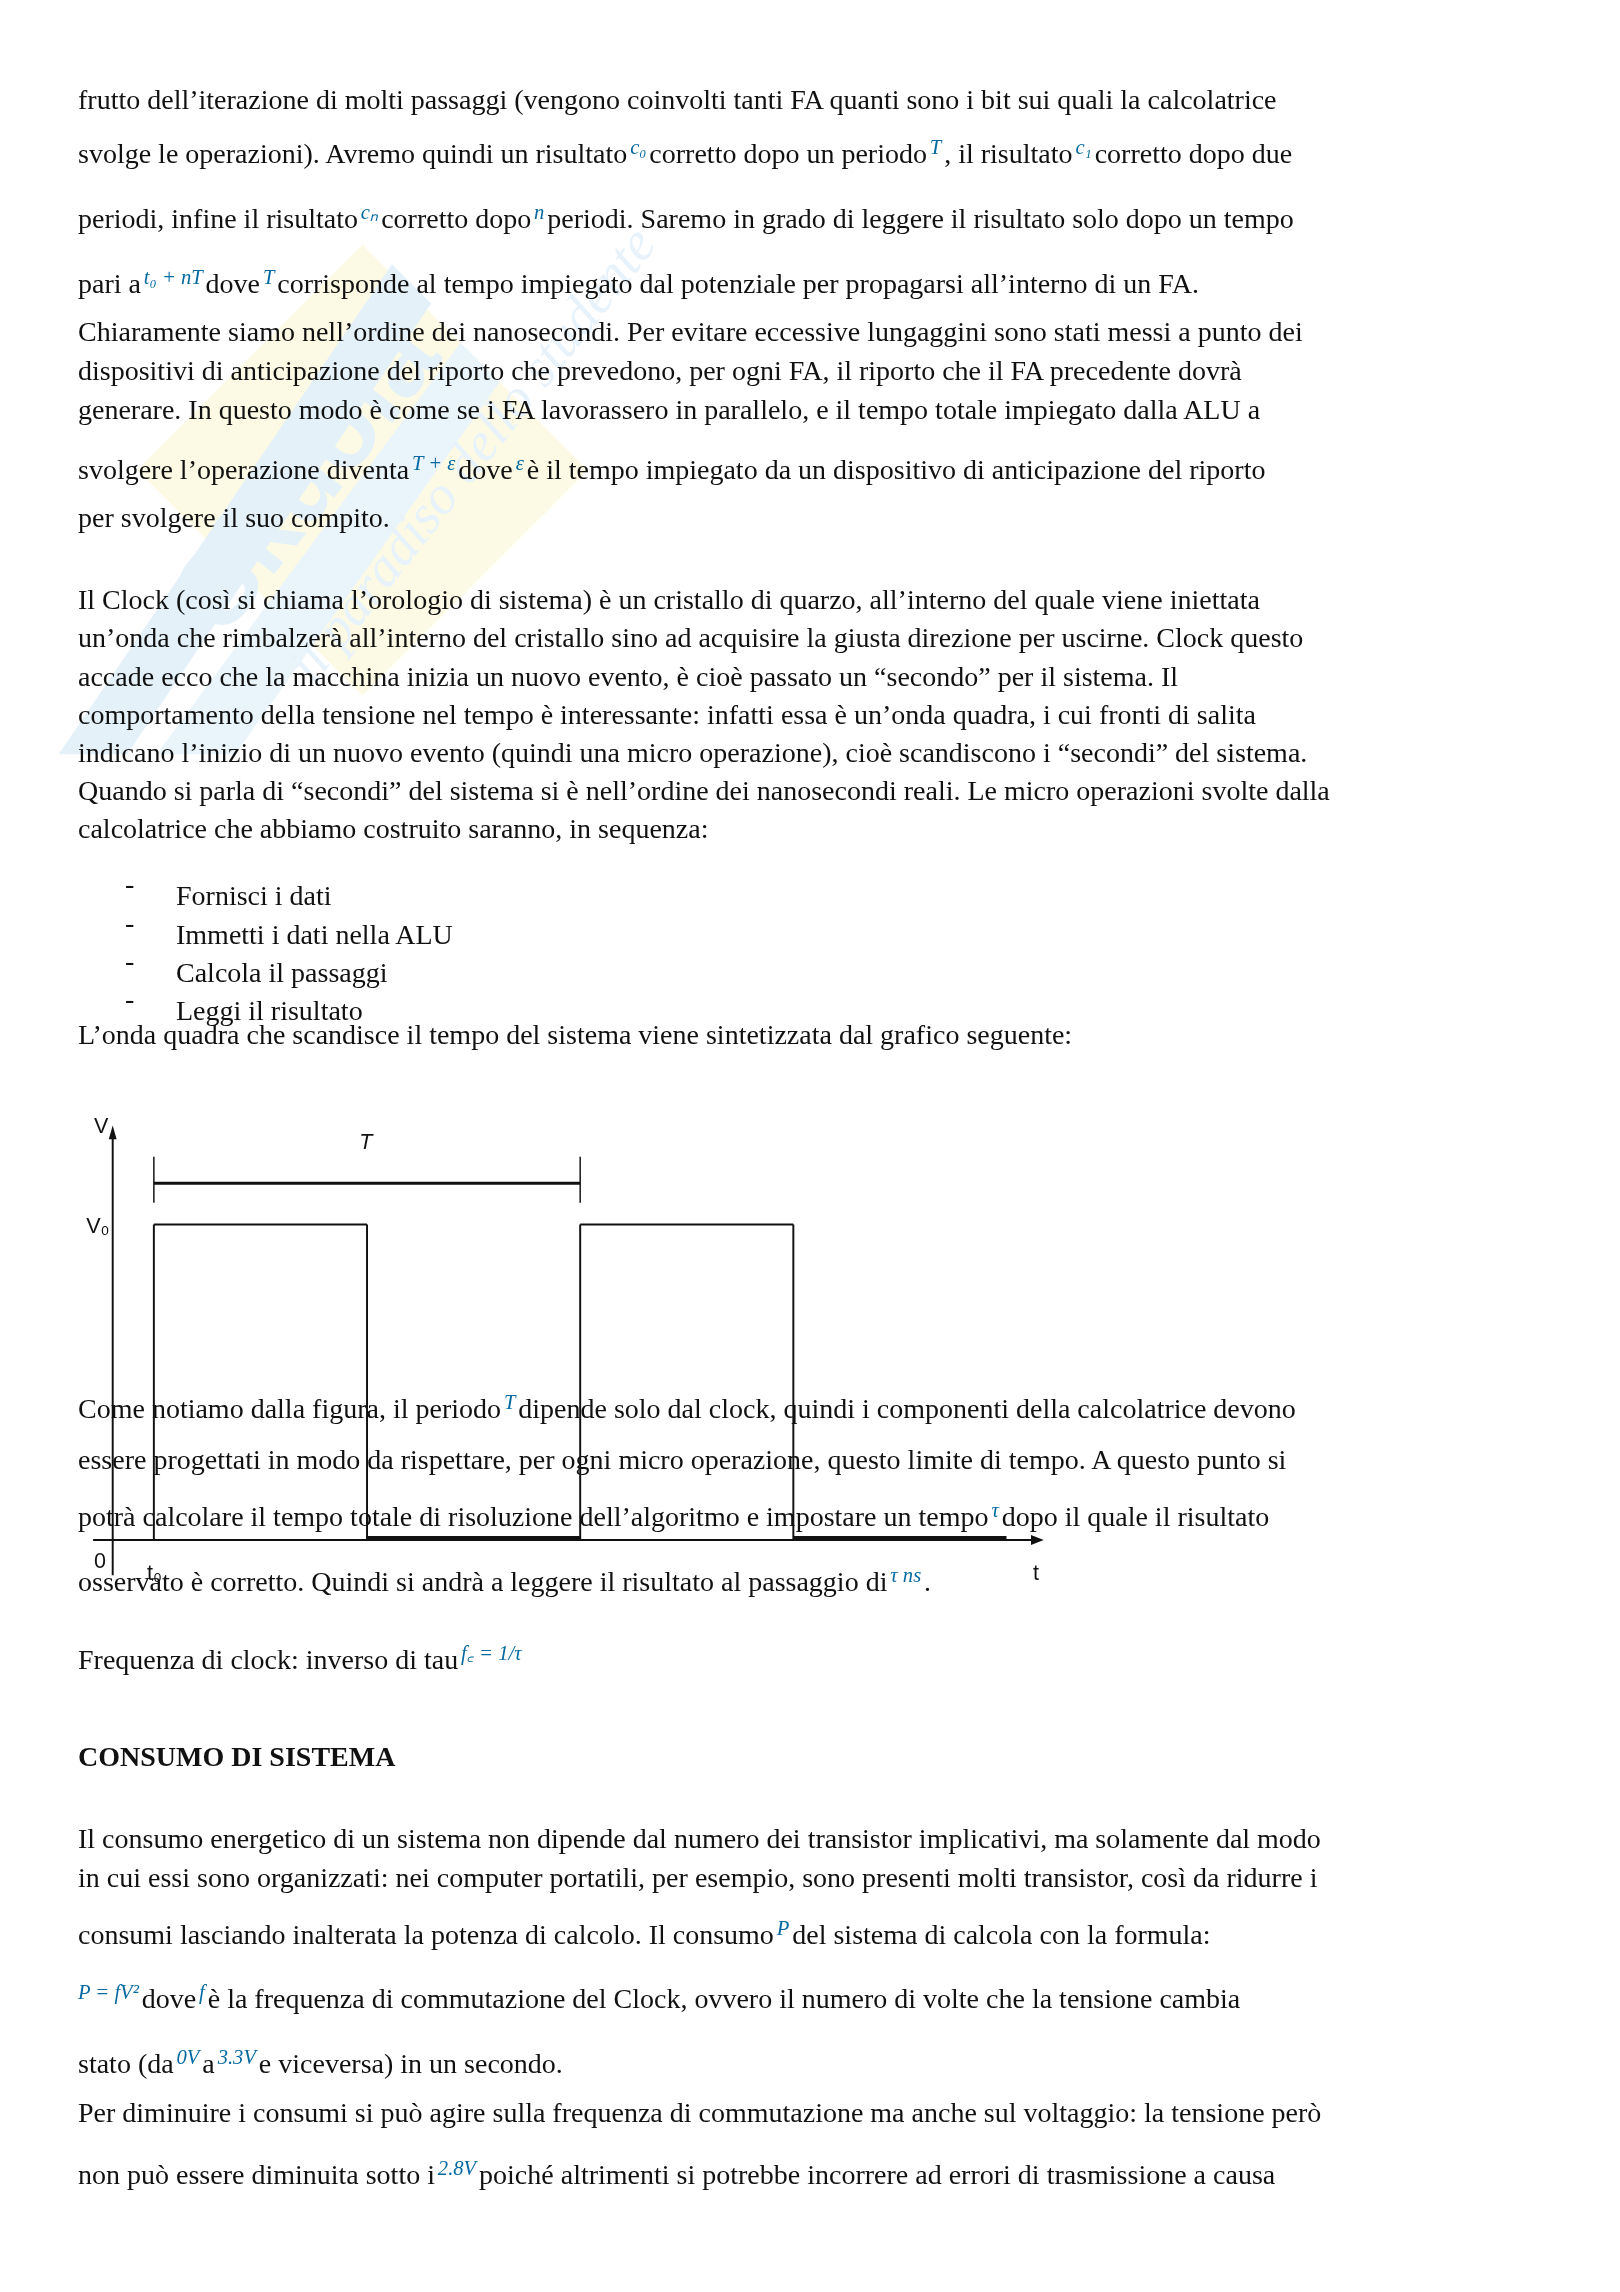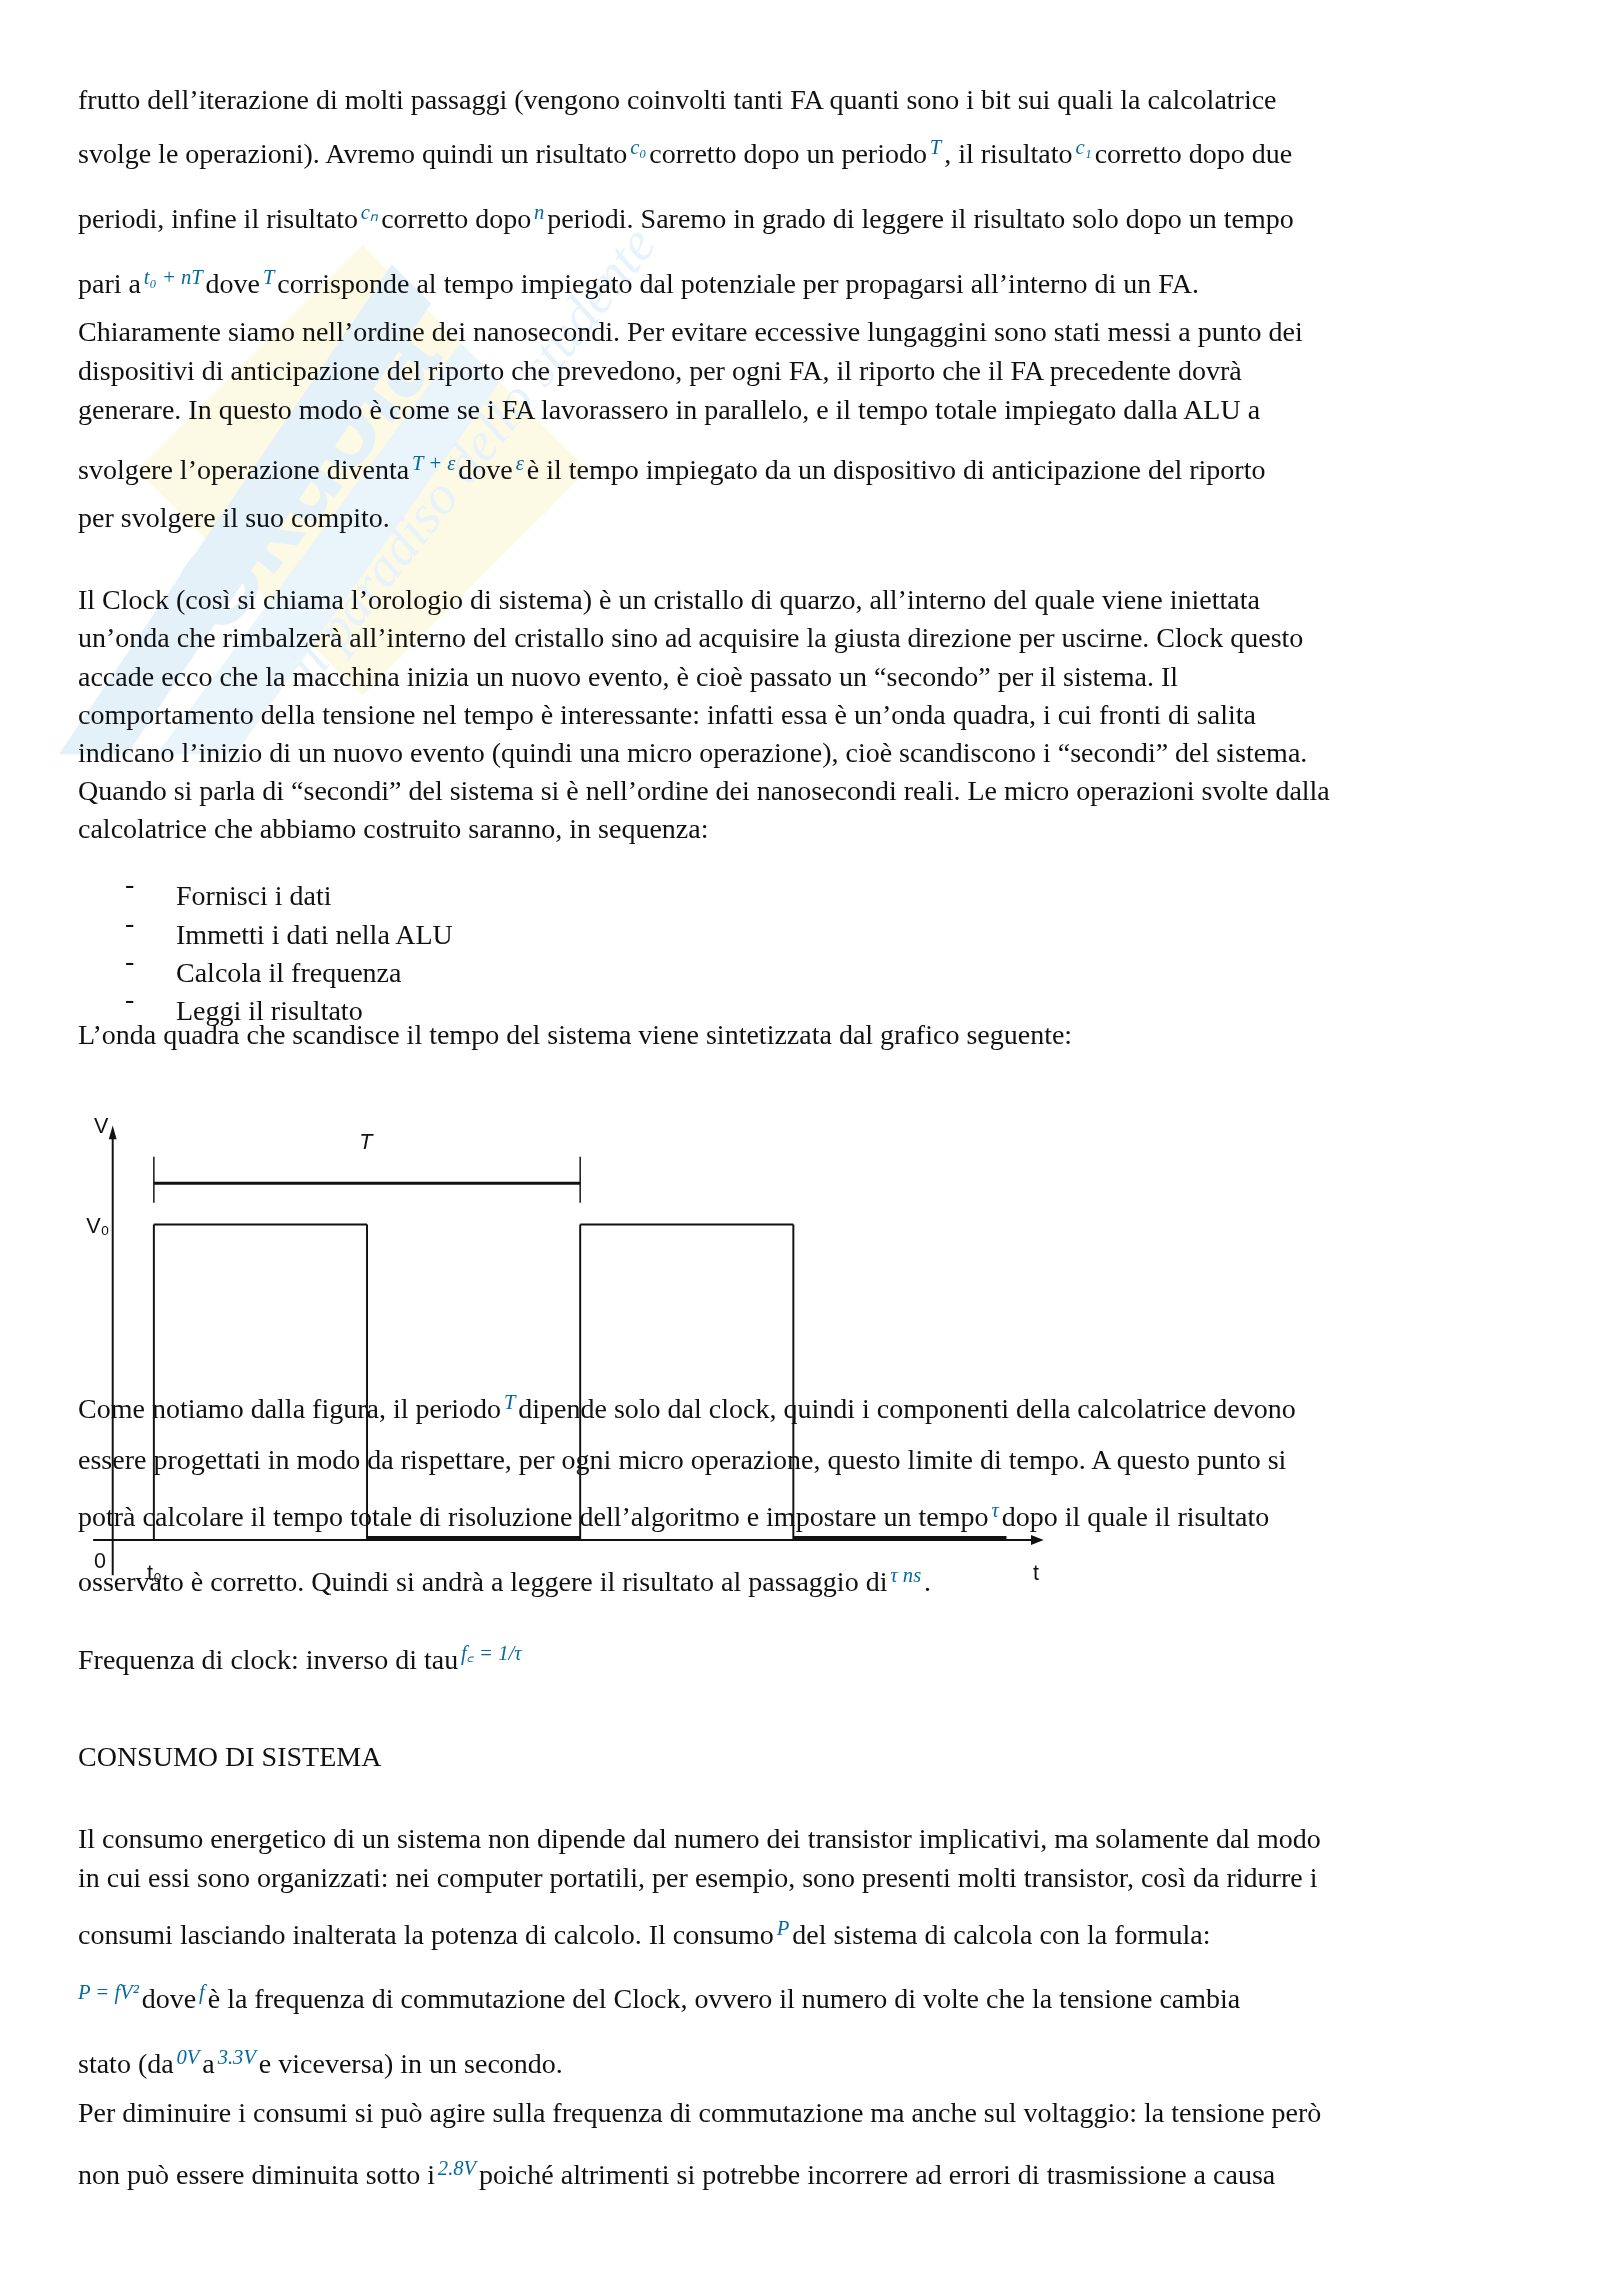--- a/index.html
+++ b/index.html
@@ -3,21 +3,21 @@
 <meta charset="utf-8">
 <style>
   html, body { margin:0; padding:0; background:#ffffff; }
   body { width:1620px; height:2293px; position:relative; overflow:hidden;
          font-family:"Liberation Serif", serif; color:#111; }
   .wm { position:absolute; left:39px; top:225px; width:745px; height:549px;
         pointer-events:none; z-index:0; }
   .line { position:absolute; left:78px; font-size:28px; white-space:nowrap; z-index:1; line-height:1; }
   .m { font-family:"Liberation Serif", serif; font-style:italic; font-size:20.6px;
        vertical-align:8.8px; margin:0 2.9px; color:#0369a1; }
-  .bold { font-weight:normal; }
+  .bold { font-weight:bold; }
   .li-dash { position:absolute; left:125px; font-size:28px; z-index:1; }
   .li-text { position:absolute; left:176px; font-size:28px; z-index:1; white-space:nowrap;margin-top:12px; }
   svg.chart { position:absolute; left:0; top:0; z-index:1; }
   .ct { font-family:"Liberation Sans", sans-serif; font-size:22px; fill:#111; }
 </style>
 </head>
 <body>
 
 <svg class="wm" viewBox="0 0 760 560">
   <g opacity="0.55">
@@ -54,21 +54,21 @@
 <div class="line" style="top:701px">comportamento della tensione nel tempo è interessante: infatti essa è un’onda quadra, i cui fronti di salita</div>
 <div class="line" style="top:739px">indicano l’inizio di un nuovo evento (quindi una micro operazione), cioè scandiscono i “secondi” del sistema.</div>
 <div class="line" style="top:777px">Quando si parla di “secondi” del sistema si è nell’ordine dei nanosecondi reali. Le micro operazioni svolte dalla</div>
 <div class="line" style="top:815px">calcolatrice che abbiamo costruito saranno, in sequenza:</div>
 
 <div class="li-dash" style="top:868px">-</div>
 <div class="li-text" style="top:868px">Fornisci i dati</div>
 <div class="li-dash" style="top:907px">-</div>
 <div class="li-text" style="top:907px">Immetti i dati nella ALU</div>
 <div class="li-dash" style="top:945px">-</div>
-<div class="li-text" style="top:945px">Calcola il frequenza</div>
+<div class="li-text" style="top:945px">Calcola il passaggi</div>
 <div class="li-dash" style="top:983px">-</div>
 <div class="li-text" style="top:983px">Leggi il risultato</div>
 <div class="line" style="top:1021px">L’onda quadra che scandisce il tempo del sistema viene sintetizzata dal grafico seguente:</div>
 
 <svg class="chart" id="chart" width="1620" height="2293" viewBox="0 0 1653 2339">
   <line id="y-axis" stroke="#111" stroke-width="2" x1="115" y1="1607" x2="115" y2="1158"></line>
   <polygon id="y-arrow" fill="#111" points="111,1162 119,1162 115,1148"></polygon>
   <line id="x-axis" stroke="#111" stroke-width="2" x1="95" y1="1571" x2="1055" y2="1571"></line>
   <polygon id="x-arrow" fill="#111" points="1052,1566 1052,1576 1065,1571"></polygon>
   <g id="wave">

